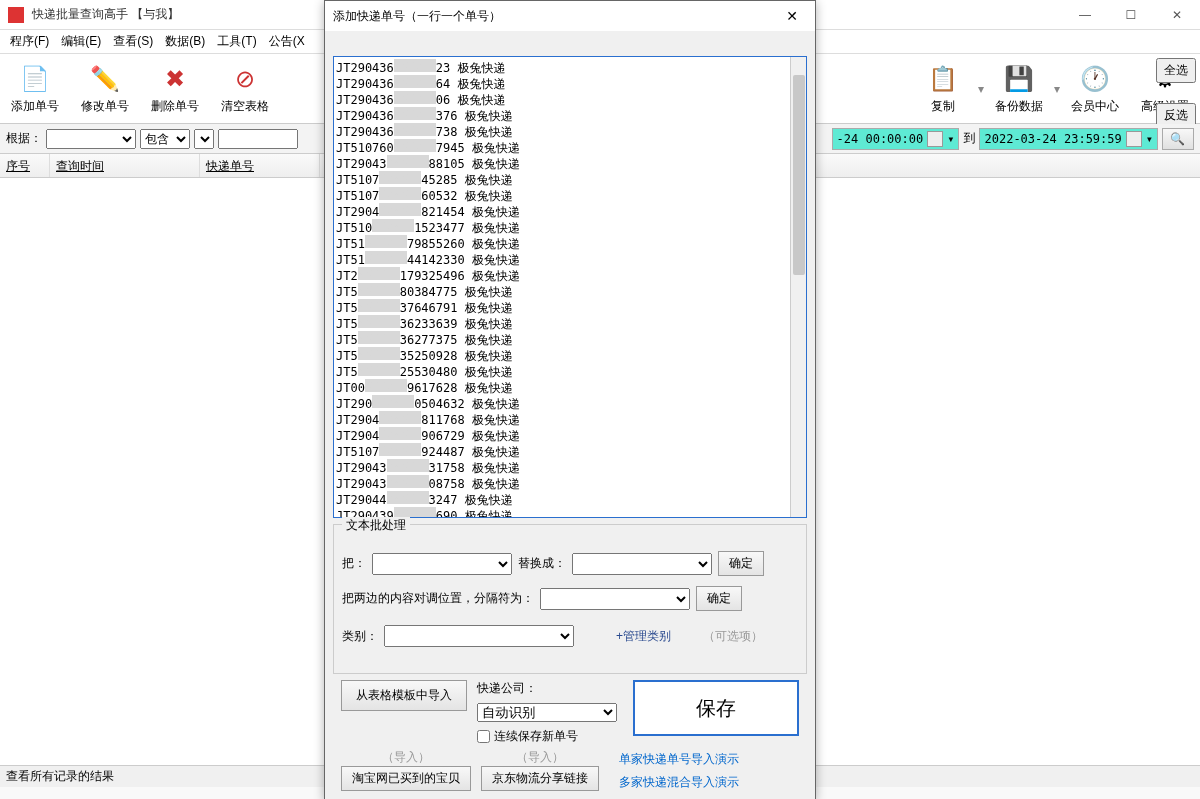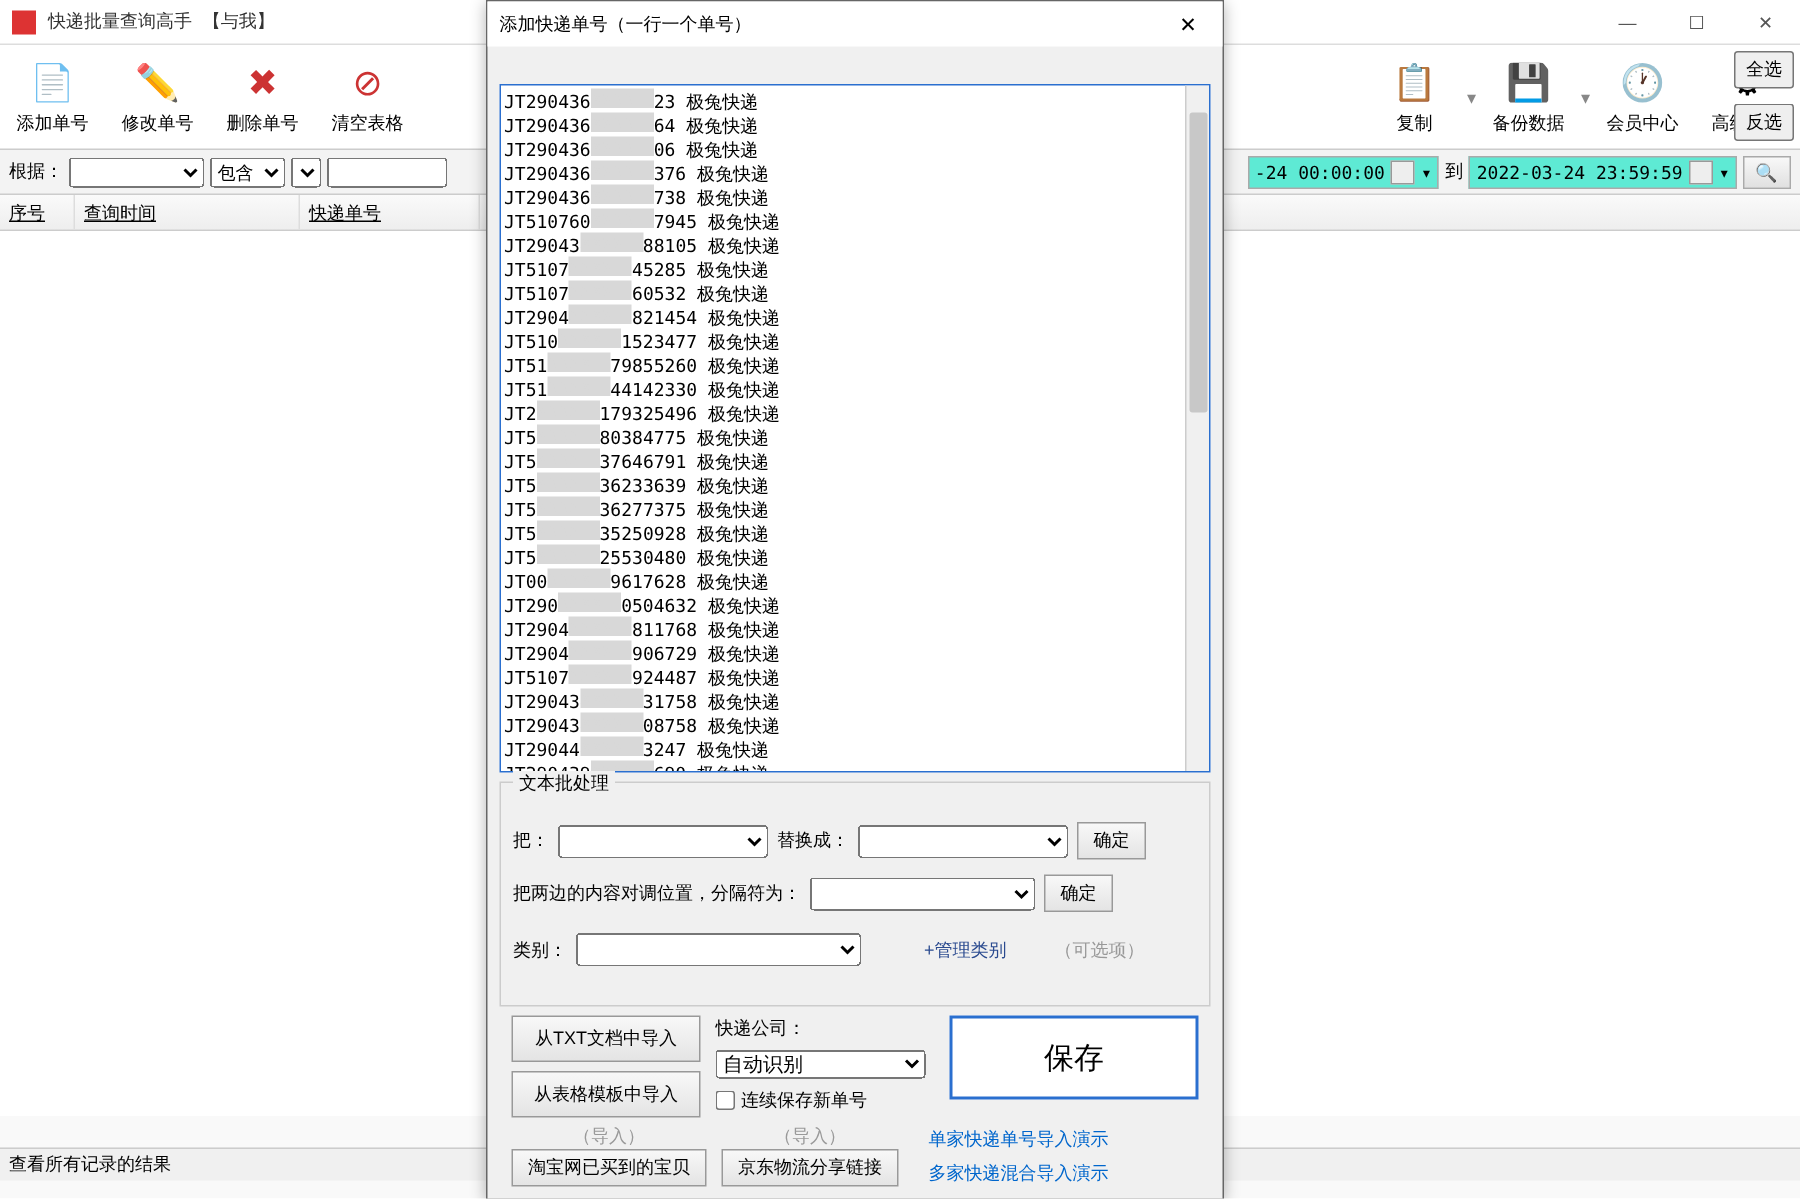--- a/index.html
+++ b/index.html
@@ -27,21 +27,21 @@
   padding: 0 8px;
   border-bottom: 1px solid #ddd;
   position: relative;
 }
 .titlebar .app-icon {
   width: 16px; height: 16px;
   background: #d33;
   margin-right: 8px;
   display: inline-block;
 }
-.titlebar .title { color: #333; font-family: Liberation Mono, monospace; }
+.titlebar .title { color: #333; }
 .win-controls {
   position: absolute;
   right: 0; top: 0;
   display: flex;
 }
 .win-controls div {
   width: 46px;
   height: 30px;
   display: flex;
   align-items: center;
@@ -87,21 +87,21 @@
 .toolbar-btn .lbl {
   font-size: 12px;
   margin-top: 2px;
 }
 .toolbar-right {
   position: absolute;
   right: 4px;
   top: 4px;
   display: flex;
   flex-direction: column;
-  gap: 10px;
+  gap: 20px;
 }
 .toolbar-right button {
   font-size: 12px;
   padding: 2px 6px;
   cursor: pointer;
 }
 .filterbar {
   height: 30px;
   background: #f3f3f3;
   border-bottom: 1px solid #ccc;
@@ -333,20 +333,28 @@
   <div class="titlebar">
     <span class="app-icon"></span>
     <span class="title">快递批量查询高手 【与我】</span>
     <div class="win-controls">
       <div>—</div>
       <div>☐</div>
       <div>✕</div>
     </div>
   </div>
 
+  <div class="menubar">
+    <span class="menubar-item">程序(F)</span>
+    <span class="menubar-item">编辑(E)</span>
+    <span class="menubar-item">查看(S)</span>
+    <span class="menubar-item">数据(B)</span>
+    <span class="menubar-item">工具(T)</span>
+    <span class="menubar-item">公告(X</span>
+  </div>
 
   <div class="toolbar">
     <div class="toolbar-btn">
       <span class="ico">📄</span>
       <span class="lbl">添加单号</span>
     </div>
     <div class="toolbar-btn">
       <span class="ico">✏️</span>
       <span class="lbl">修改单号</span>
     </div>
@@ -458,21 +466,20 @@
         <select style="width:190px"><option></option></select>
         <span style="width:30px"></span>
         <span class="link" style="color:#2a4a8f">+管理类别</span>
         <span style="width:20px"></span>
         <span class="gray">（可选项）</span>
       </div>
     </div>
 
     <div class="lower-row">
       <div class="lower-col">
-        <button class="btn large">从TXT文档中导入</button>
         <button class="btn large">从表格模板中导入</button>
       </div>
       <div class="lower-col" style="flex:1">
         <span>快递公司：</span>
         <select style="width:140px">
           <option>自动识别</option>
         </select>
         <label style="display:flex;align-items:center;gap:4px">
           <input type="checkbox" style="">
           <span>连续保存新单号</span>

